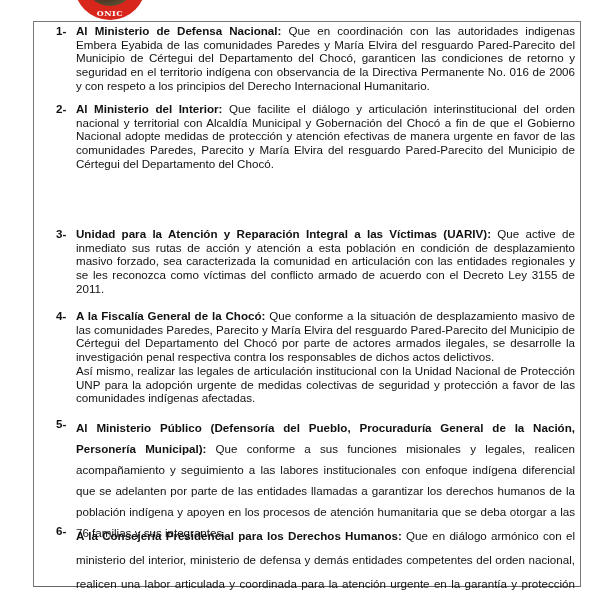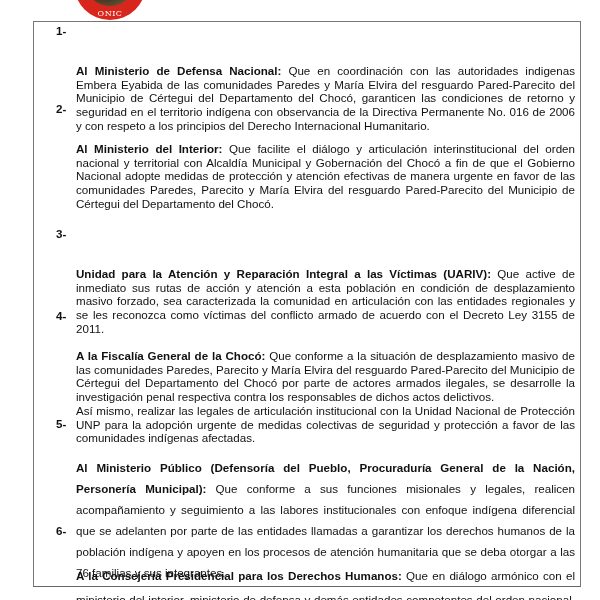--- a/index.html
+++ b/index.html
@@ -3,27 +3,27 @@
   <meta charset="utf-8">
   <style>
     html, body { margin: 0; padding: 0; background: #ffffff; }
     body { width: 600px; height: 600px; position: relative; overflow: hidden;
       font-family: "Liberation Sans", sans-serif; color: #111; }
     .logo { position: absolute; left: 74px; top: -52px; width: 72px; height: 72px;
       border-radius: 50%; background: #d8261c; overflow: hidden; }
     .logo .inner { position: absolute; left: 10px; top: 6px; width: 52px; height: 52px;
       border-radius: 50%; background: radial-gradient(circle at 40% 45%, #8a6a48 0%, #4d3a26 55%, #6e7a45 100%); }
     .logo .label { position: absolute; left: 0; right: 0; bottom: 2px; text-align: center;
-      color: #fff; font-weight: normal; font-size: 8px; letter-spacing: 0.5px;
+      color: #fff; font-weight: bold; font-size: 8px; letter-spacing: 0.5px;
       font-family: "DejaVu Serif", serif; }
     .box { position: absolute; left: 33px; top: 21px; width: 548px; height: 566px;
       border: 1px solid #777; border-bottom-color: #666; box-sizing: border-box; }
     .item { position: absolute; left: 22px; right: 5px; font-size: 11.6px; line-height: 13.7px; }
     .item .num { position: absolute; left: 0; top: 0; font-weight: bold; }
-    .item .body { margin-left: 20px; text-align: justify; margin-top: 40px; }
+    .item .body { margin-left: 20px; text-align: justify; }
     .item .body b { font-weight: bold; }
     .item p { margin: 0; }
     .item .extra { margin-left: 3px; }
   </style>
 </head>
 <body>
 
 <div class="logo">
   <div class="inner"></div>
   <div class="label">ONIC</div>

